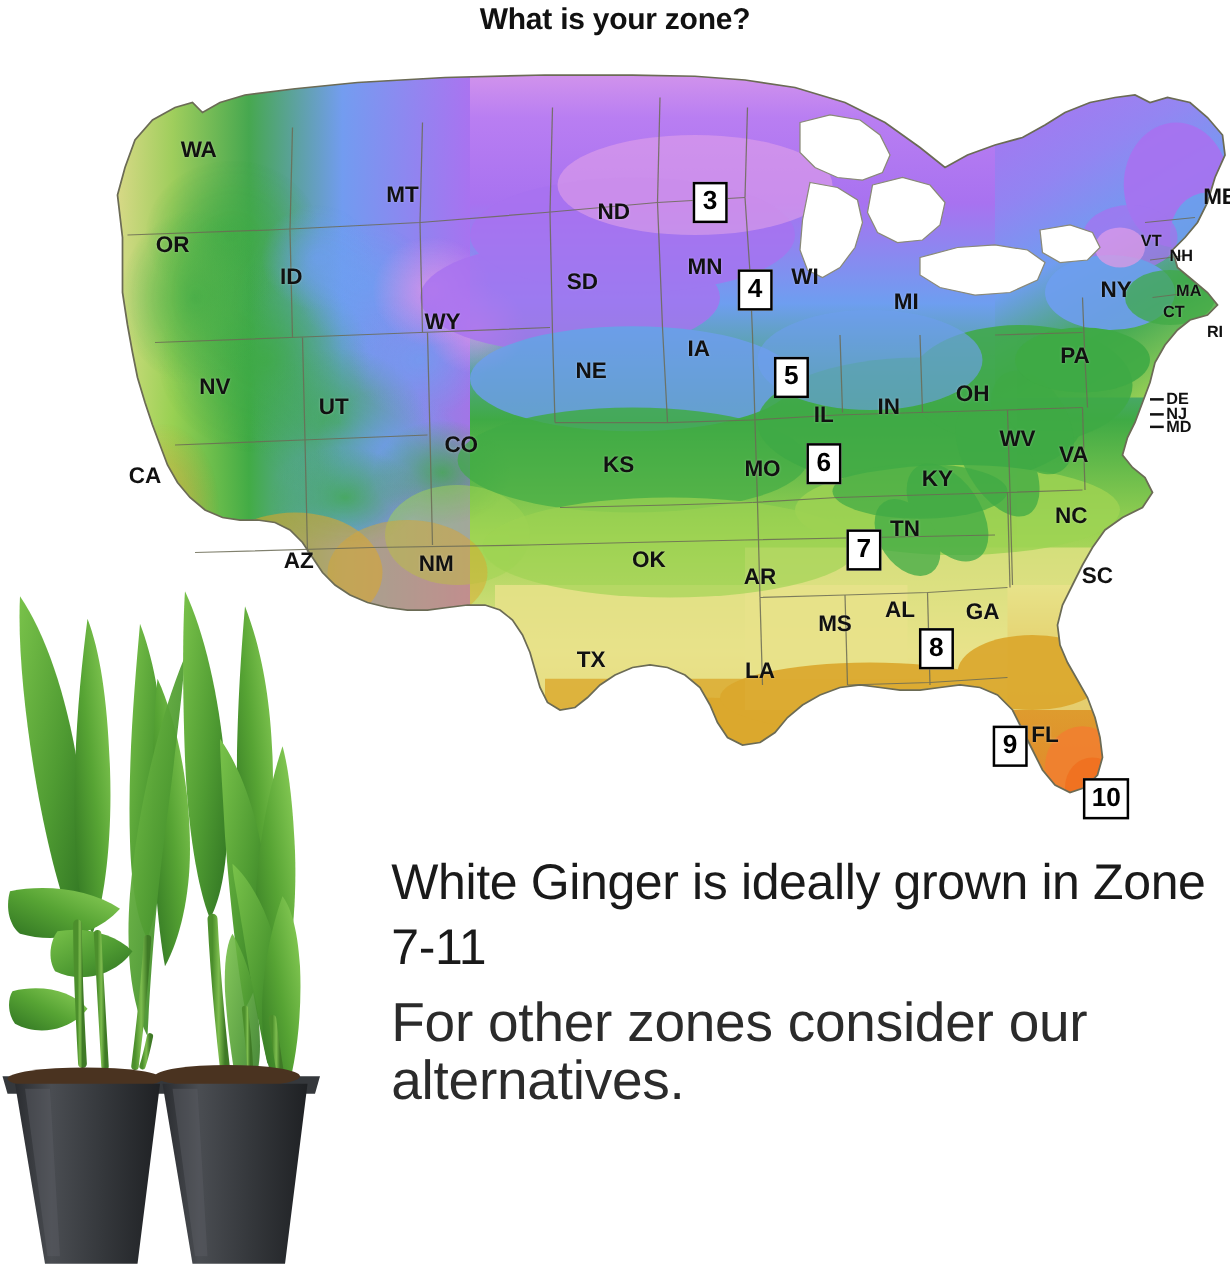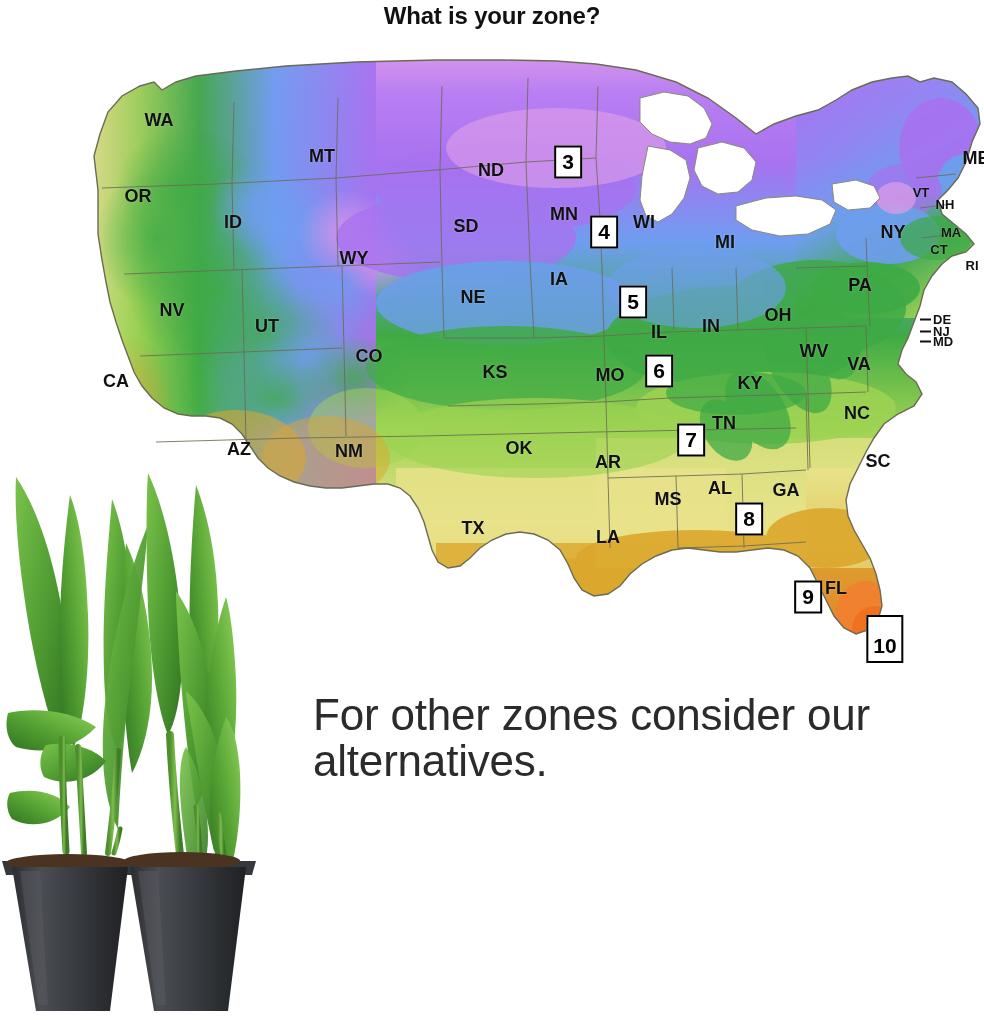--- a/index.html
+++ b/index.html
@@ -44,21 +44,21 @@
   
   .zone-box{
     position:absolute;
     background:#ffffff;border:2px solid #000000;
     font-size:21px;font-weight:bold;color:#000000;
     line-height:1;
     padding:3px 6px 5px 6px;
     transform:translate(-50%,-50%);
     font-family:"Liberation Sans",sans-serif;
   }
-  .zone-box.wide{padding:18px 5px 5px 5px;}
+  .zone-box.wide{padding:3px 5px 5px 5px;}
 
   
   .plant{position:absolute;left:0px;top:455px;width:300px;height:565px;}
   .plant svg{display:block;}
 
   
   .copy{position:absolute;left:313px;top:680px;width:660px;}
   .copy-head{
     font-size:40px;line-height:52px;color:#1a1a1a;font-weight:400;
     letter-spacing:-0.3px;
@@ -453,16 +453,17 @@
       <ellipse cx="182" cy="406" rx="58" ry="9" fill="#4a3320"></ellipse>
 
       <path d="M12,412 L128,412 L110,556 L36,556 Z" fill="url(#potG)"></path>
       <path d="M130,412 L246,412 L228,556 L154,556 Z" fill="url(#potG)"></path>
       <path d="M20,416 L40,416 L48,550 L38,550 Z" fill="#5a5e64" opacity="0.45"></path>
       <path d="M138,416 L158,416 L166,550 L156,550 Z" fill="#5a5e64" opacity="0.45"></path>
     </svg>
   </div>
 
   <div class="copy">
+    <div class="copy-head">White Ginger is ideally grown in Zone 7-11</div>
     <div class="copy-sub">For other zones consider our alternatives.</div>
   </div>
 
 </div>
 
 </body></html>

